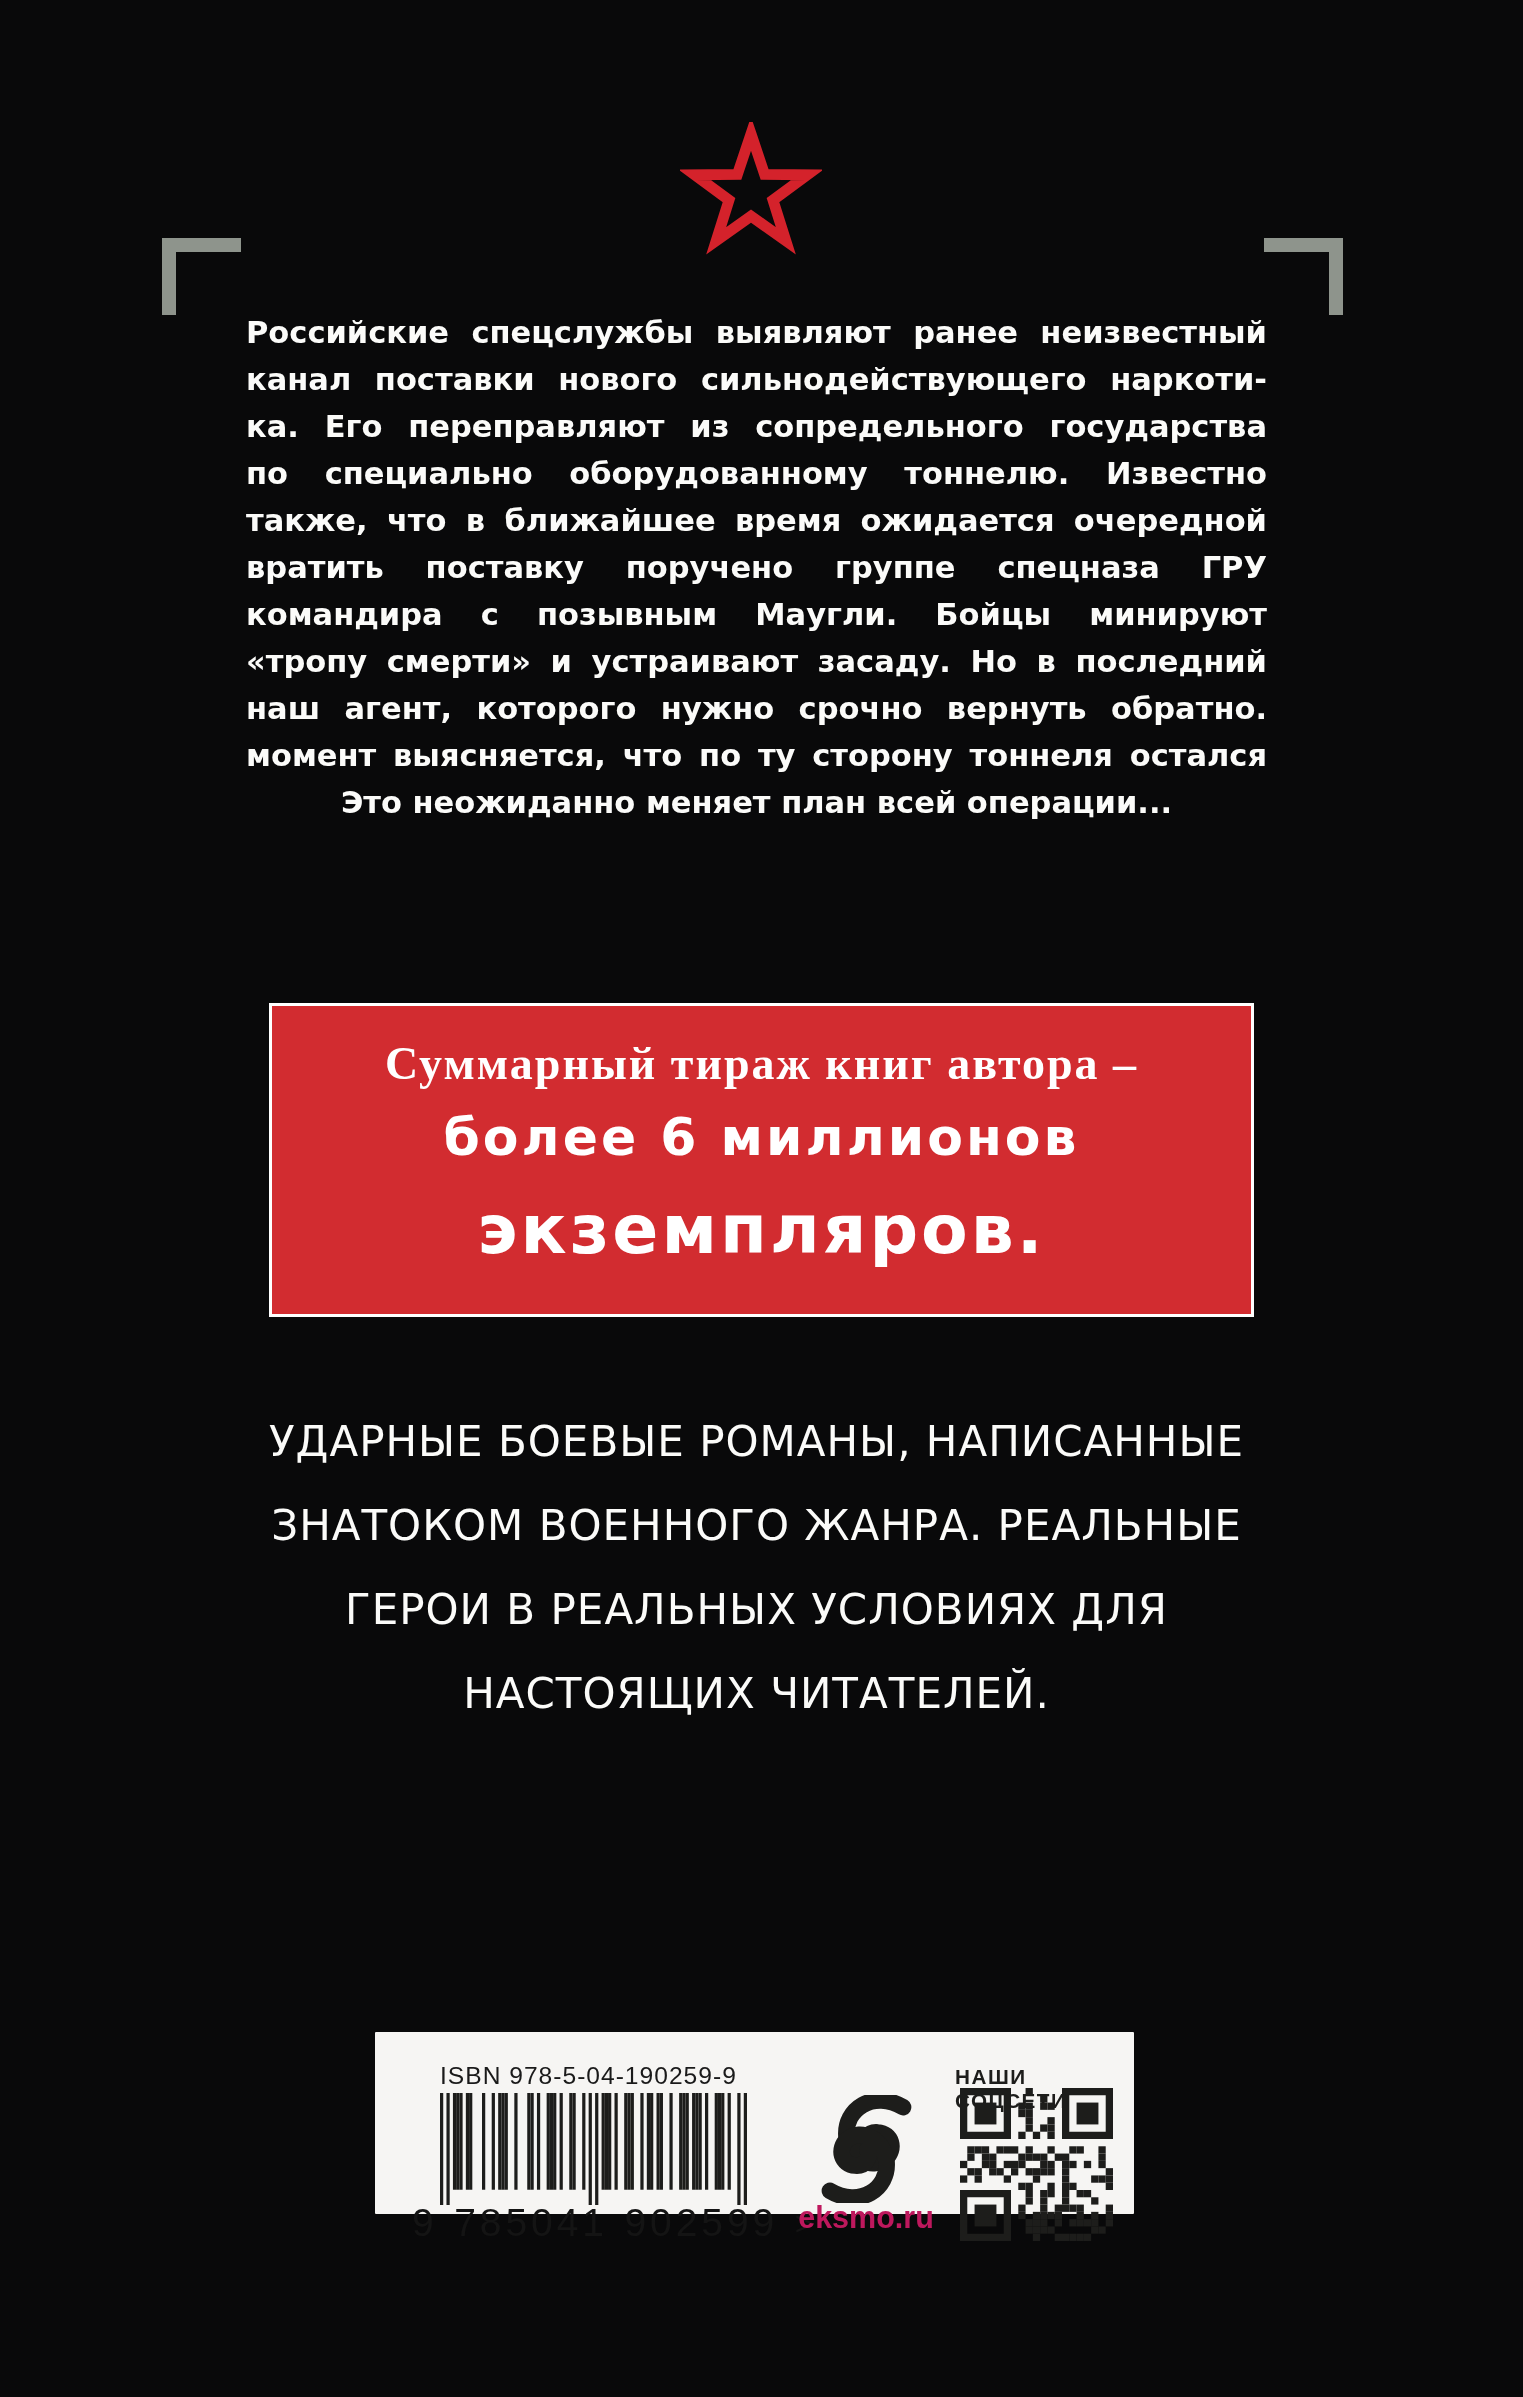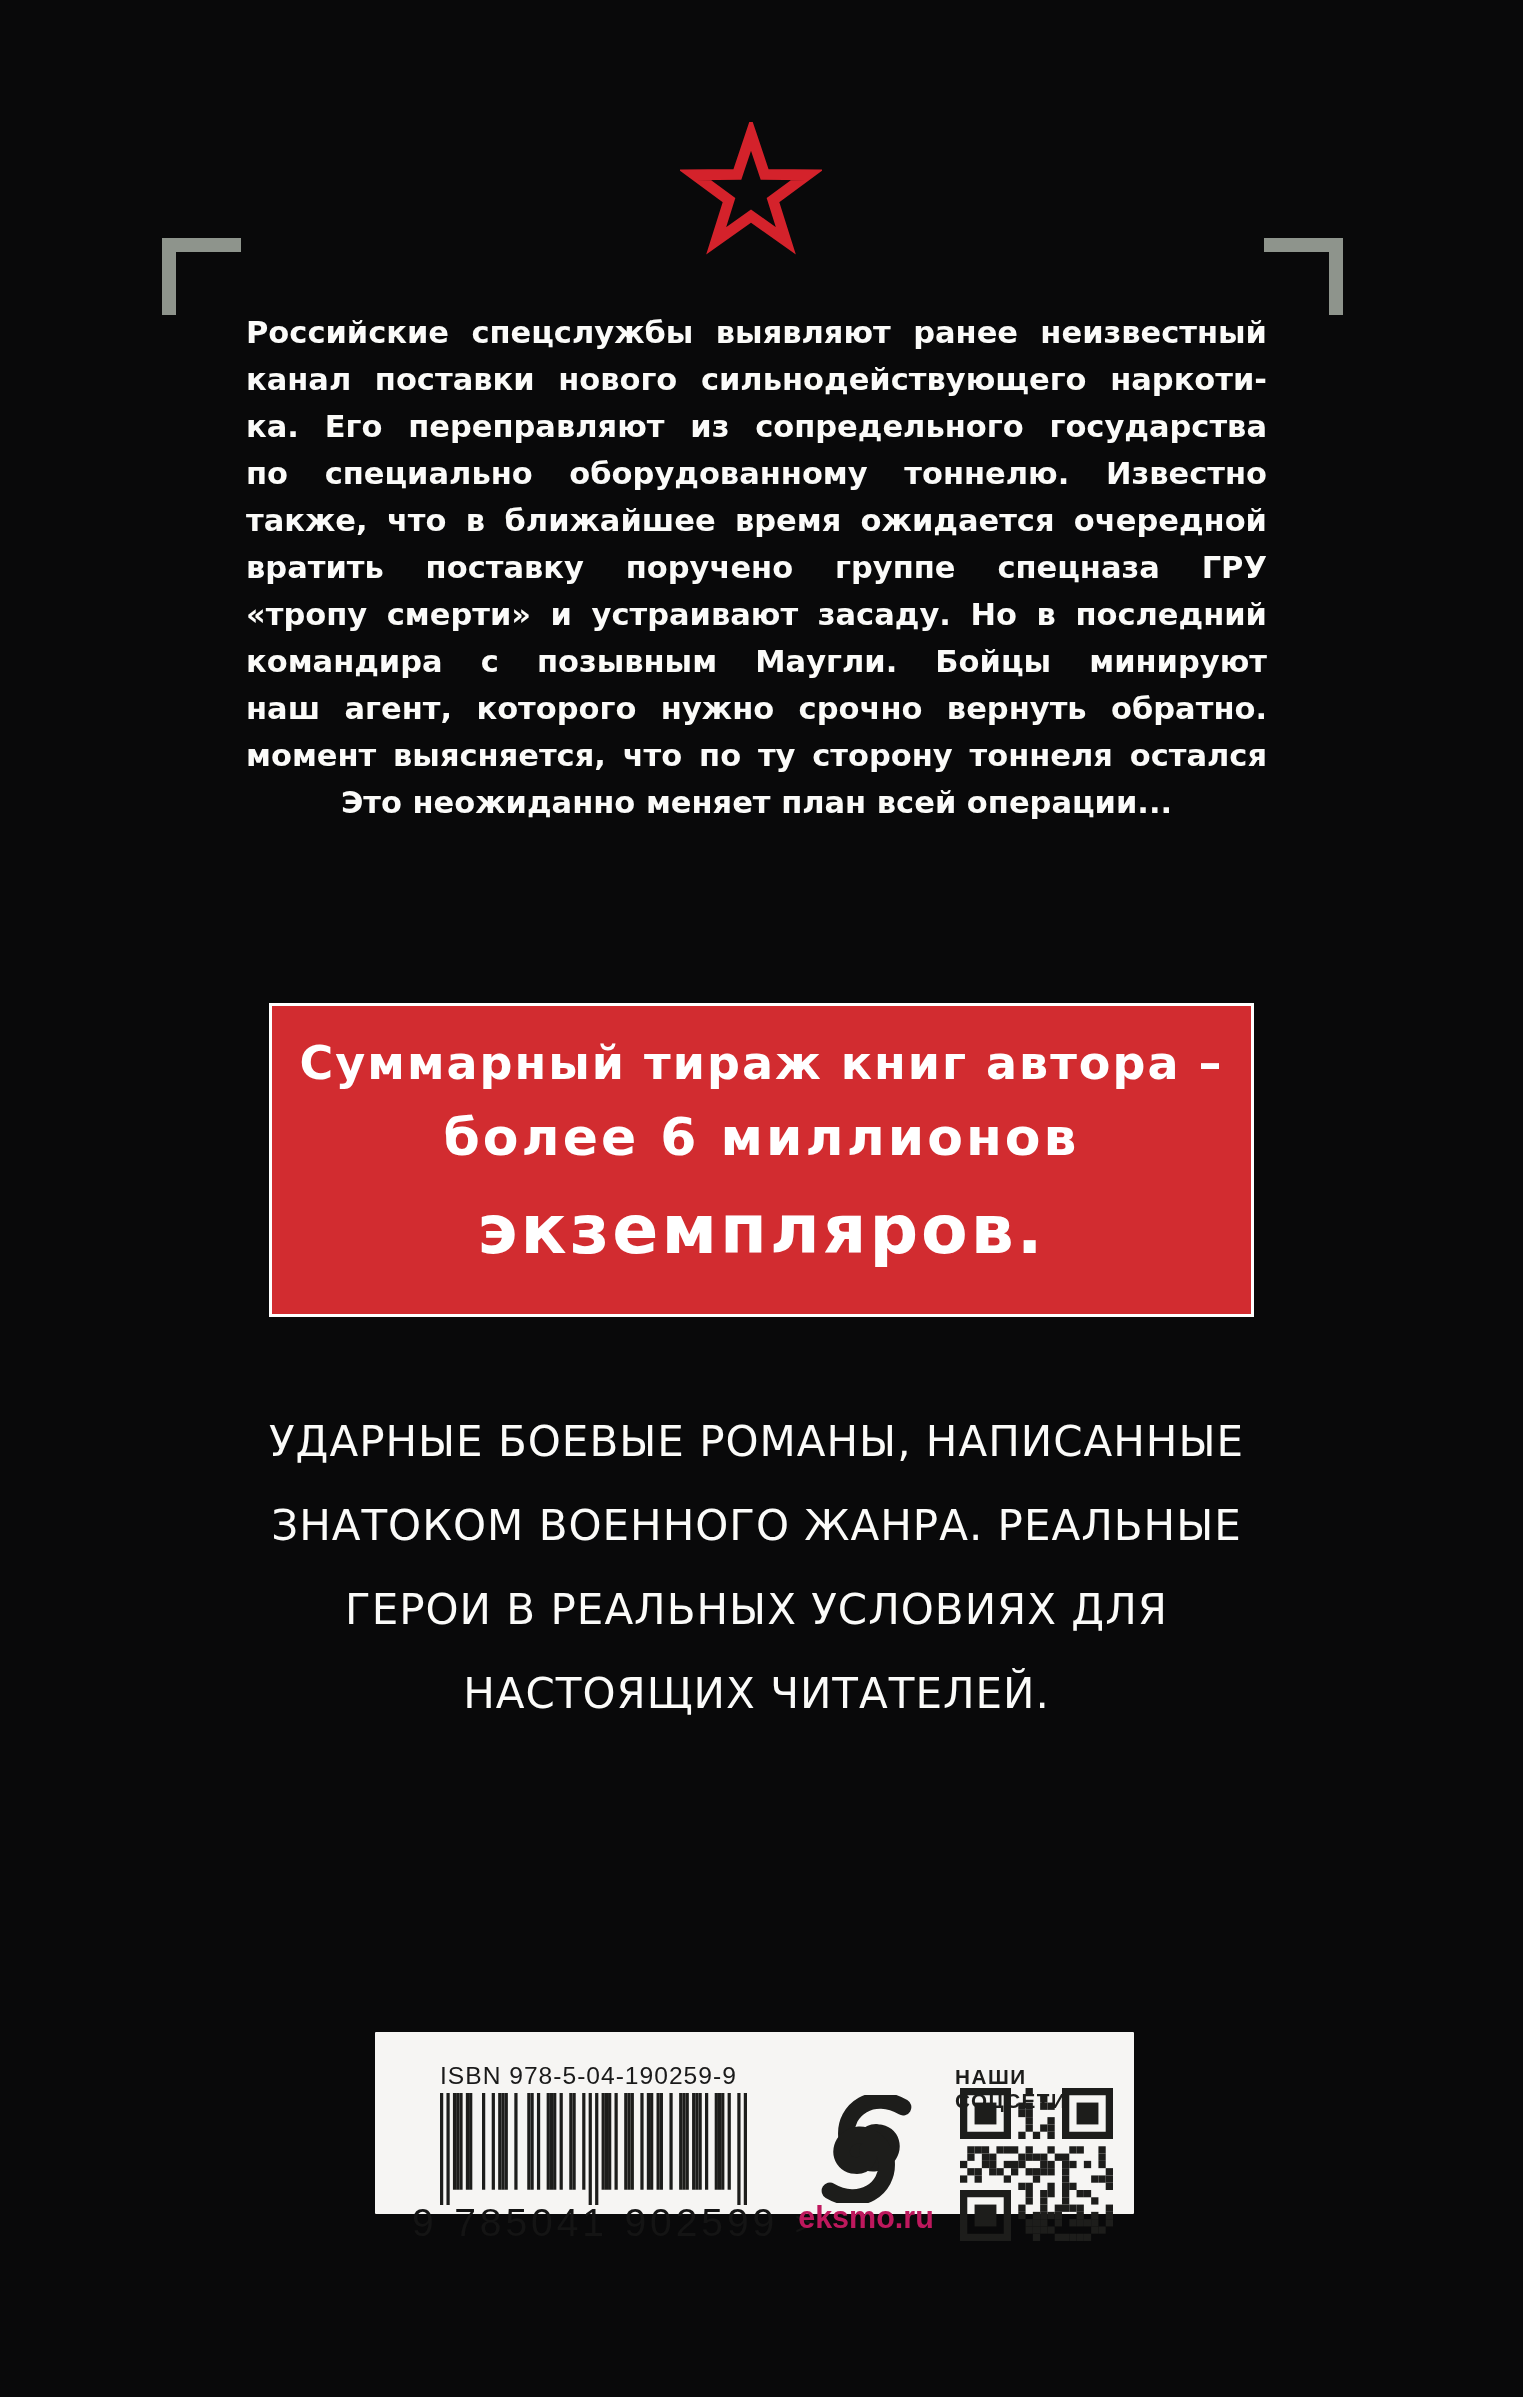--- a/index.html
+++ b/index.html
@@ -24,21 +24,21 @@
     color:var(--white);font-size:30.5px;font-weight:bold;line-height:47px;
   }
   .annotation .ln{text-align:justify;text-align-last:justify;}
   .annotation .ln.last{text-align:center;text-align-last:center;}
   
   .promo{
     position:absolute;left:269px;top:1003px;width:985px;height:314px;
     background:var(--red);border:3.9px solid #fff;box-sizing:border-box;
     text-align:center;color:#fff;font-weight:bold;
   }
-  .promo .p1{margin-top:29.6px;font-size:46px;line-height:55px;letter-spacing:2px;}
+  .promo .p1{margin-top:29.6px;font-size:46px;line-height:55px;letter-spacing:2px;font-family:Liberation Serif, serif;}
   .promo .p2{font-size:52px;line-height:92px;letter-spacing:3px;}
   .promo .p3{font-size:68px;line-height:94px;letter-spacing:3px;}
   
   .slogan{
     position:absolute;left:246px;top:1400px;width:1021px;
     color:var(--white);font-size:42px;font-weight:normal;line-height:84px;
     text-align:center;letter-spacing:1px;
   }
   
   .plate{
@@ -76,22 +76,22 @@
   <div class="bracket tl"></div>
   <div class="bracket tr"></div>
 
   <div class="annotation">
     <div class="ln">Российские спецслужбы выявляют ранее неизвестный</div>
     <div class="ln">канал поставки нового сильнодействующего наркоти-</div>
     <div class="ln">ка. Его переправляют из сопредельного государства</div>
     <div class="ln">по специально оборудованному тоннелю. Известно</div>
     <div class="ln">также, что в ближайшее время ожидается очередной</div>
     <div class="ln">вратить поставку поручено группе спецназа ГРУ</div>
+    <div class="ln">командира с позывным Маугли. Бойцы минируют</div>
     <div class="ln">«тропу смерти» и устраивают засаду. Но в последний</div>
-    <div class="ln">командира с позывным Маугли. Бойцы минируют</div>
     <div class="ln">наш агент, которого нужно срочно вернуть обратно.</div>
     <div class="ln">момент выясняется, что по ту сторону тоннеля остался</div>
     <div class="ln last">Это неожиданно меняет план всей операции...</div>
   </div>
 
   <div class="promo">
     <div class="p1">Суммарный тираж книг автора –</div>
     <div class="p2">более 6 миллионов</div>
     <div class="p3">экземпляров.</div>
   </div>

